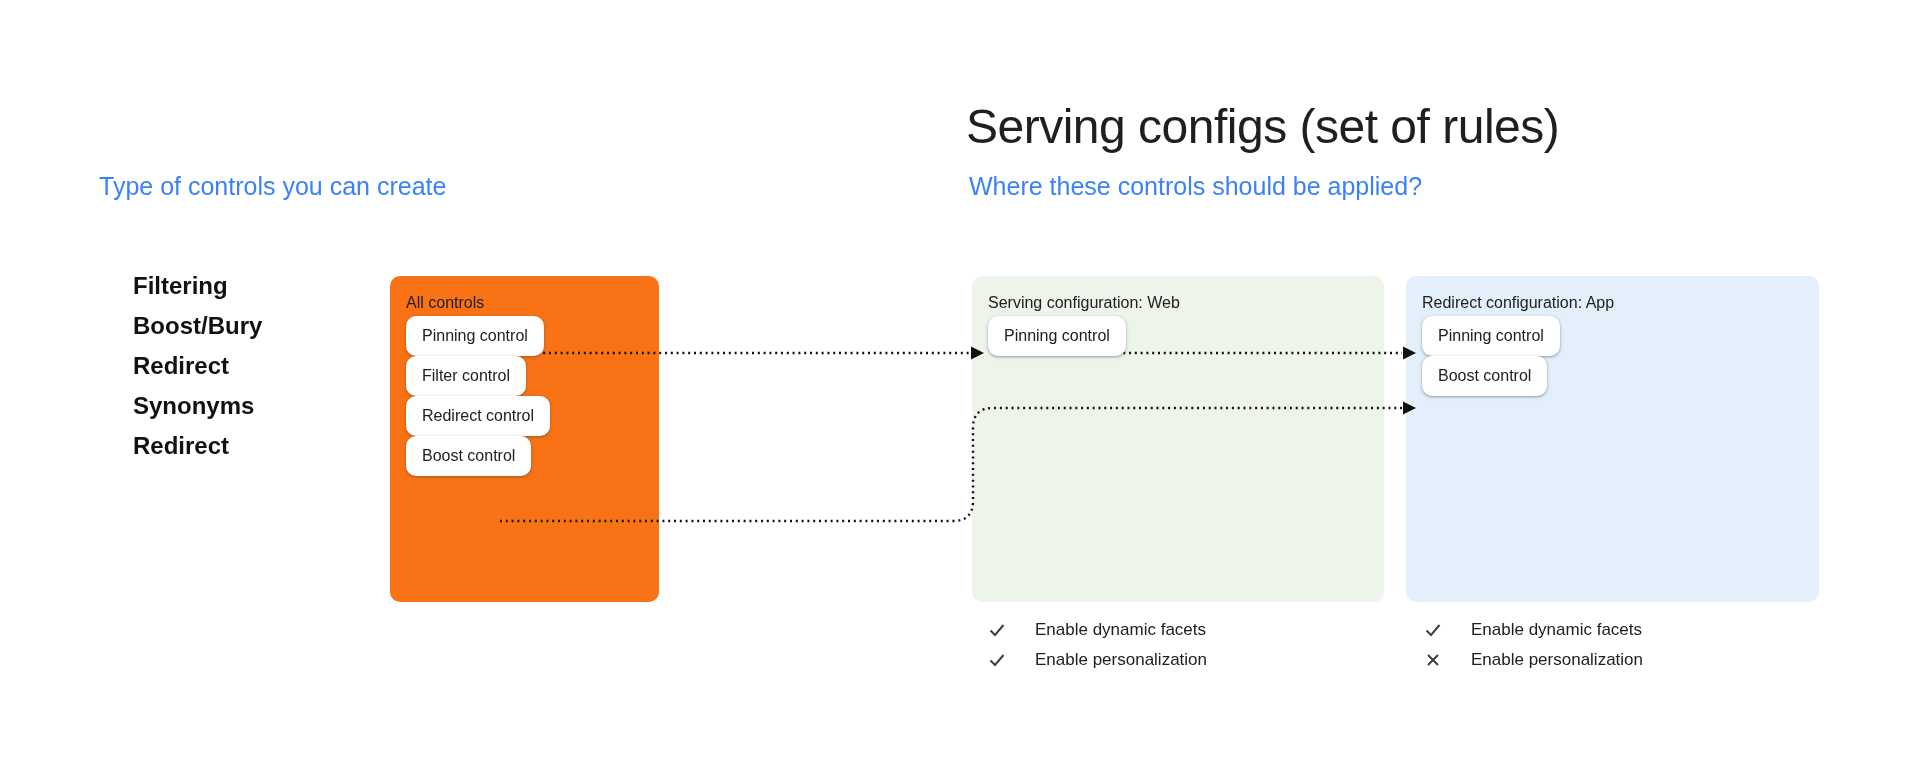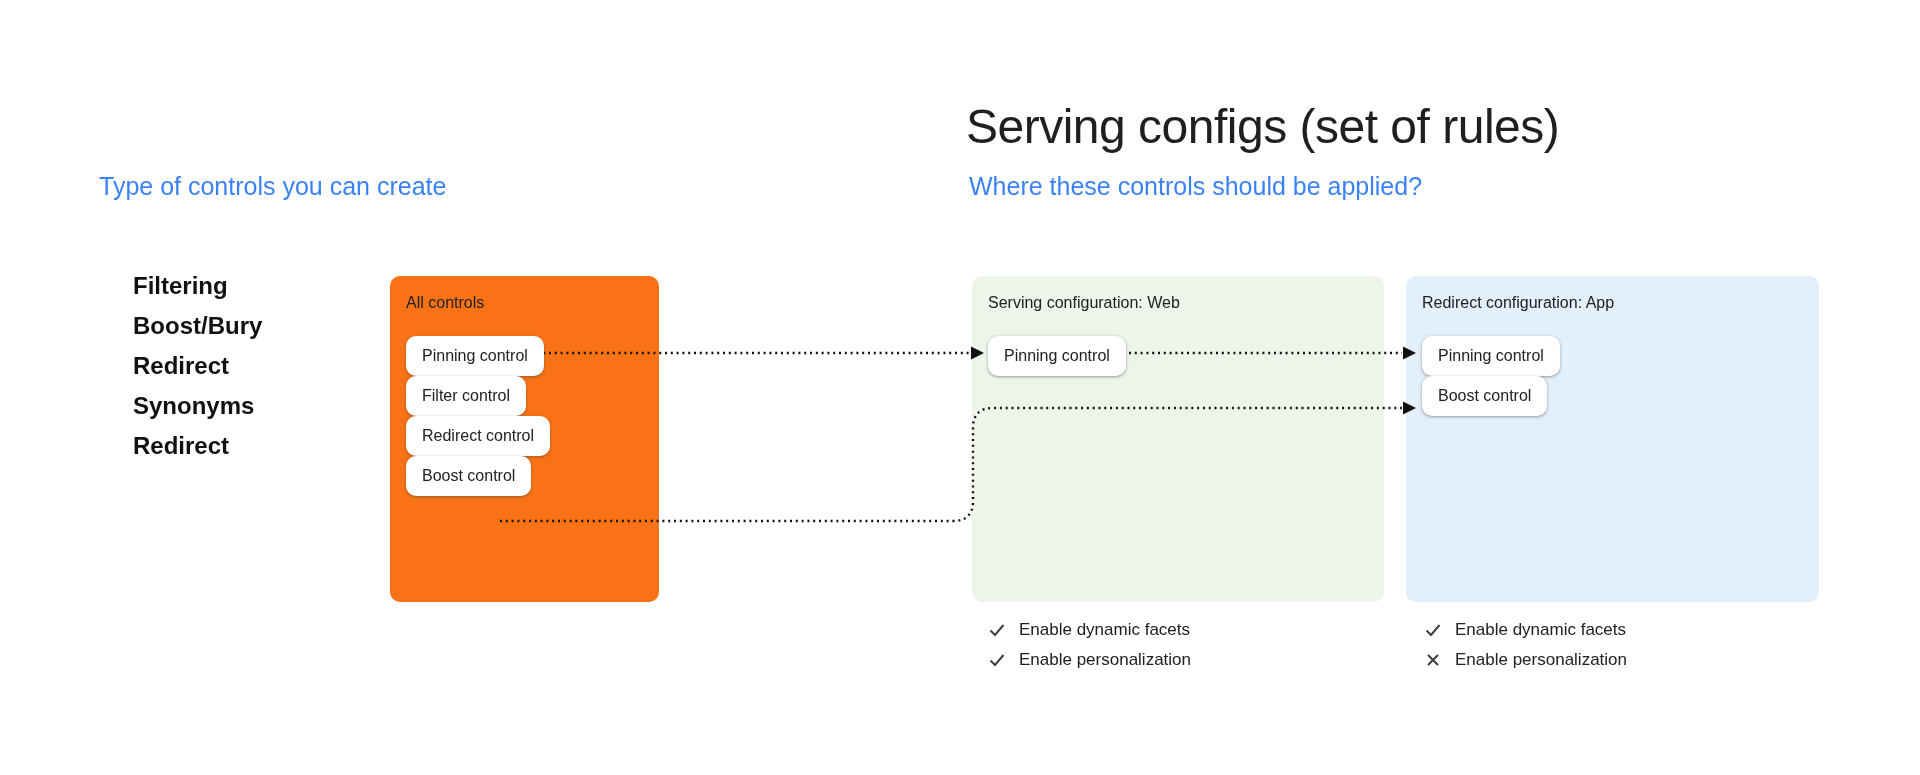--- a/index.html
+++ b/index.html
@@ -15,26 +15,26 @@
 
   .control-types{position:absolute;left:102px;top:266px;list-style:none;margin:0;padding:0;}
   .control-types li{font-size:24px;font-weight:600;line-height:40px;color:#111;white-space:nowrap;margin-left:31px;}
 
   .card{position:absolute;top:276px;height:326px;border-radius:10px;box-sizing:border-box;padding:16px;}
   .card.gray{left:390px;width:269px;background:#f97316;}
   .card.green{left:972px;width:412px;background:#EDF4E9;}
   .card.blue{left:1406px;width:413px;background:#E3EFFA;}
   .card-label{font-size:16px;line-height:22px;color:#202124;white-space:nowrap;}
   .pill{position:relative;z-index:4;display:table;height:40px;line-height:40px;padding:0 16px;background:#ffffff;border-radius:10px;font-size:16px;color:#202124;white-space:nowrap;box-shadow:0 1px 2px rgba(60,64,67,.30),0 1px 3px 1px rgba(60,64,67,.15);}
-  .pill.first{margin-top:22px;}
+  .pill.first{margin-top:2px;}
 
   .settings{position:absolute;top:615px;}
   .settings.web{left:988px;}
   .settings.app{left:1424px;}
-  .setting-row{display:flex;align-items:center;height:30px;}
+  .setting-row{display:flex;align-items:center;height:30px;gap:16px;}
   .setting-icon{width:18px;height:18px;margin-right:13px;flex:0 0 18px;}
   .setting-icon svg{display:none;width:18px;height:18px;}
   .setting-icon.ic-check svg.svg-check{display:block;}
   .setting-icon.ic-x svg.svg-x{display:block;}
   .setting-label{font-size:17px;color:#202124;white-space:nowrap;}
 
   svg.connectors{position:absolute;left:0;top:0;z-index:3;pointer-events:none;}
 </style>
 </head>
 <body>

